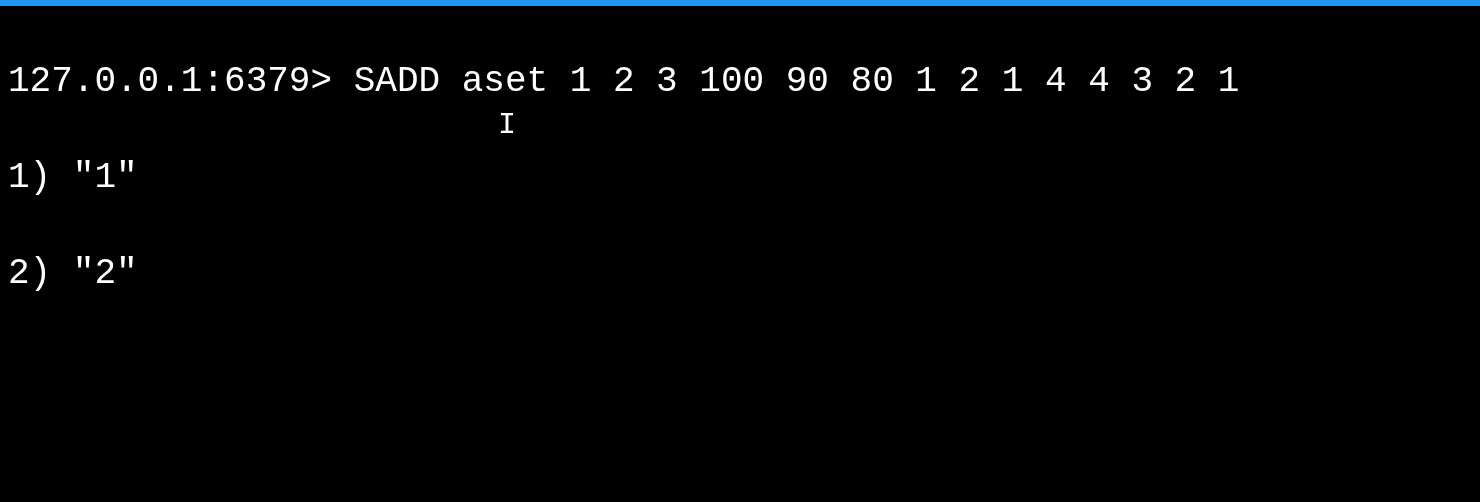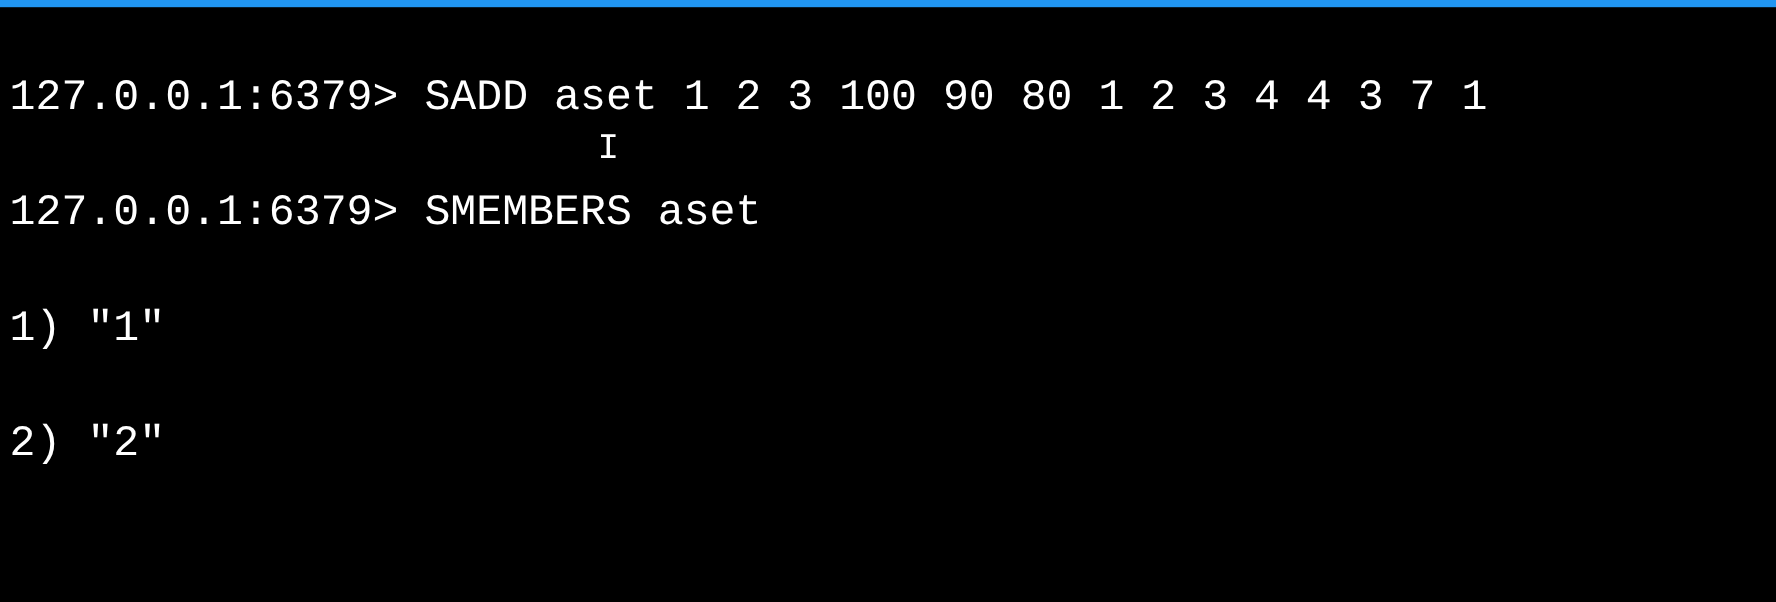--- a/index.html
+++ b/index.html
@@ -32,22 +32,21 @@
     font-size: 30px;
     pointer-events: none;
   }
 </style>
 </head>
 <body>
 
 <div class="titlebar"></div>
 
 <div class="terminal">
-<span class="line"><span>127.0.0.1:6379&gt;</span> <span>SADD aset 1 2 3 100 90 80 1 2 3 4 4 3 7 1</span></span>
-<span class="line"><span>127.0.0.1:6379&gt;</span> <span>SMEMBERS aset</span></span>
+<span class="line"><span>127.0.0.1:6379&gt;</span> <span>SADD aset 1 2 3 100 90 80 1 2 1 4 4 3 2 1</span></span>
 <span class="line"><span>1</span>) "<span>1</span>"</span>
 <span class="line"><span>2</span>) "<span>2</span>"</span>
 
 
 
 
 
 </div>
 
 <span class="text-caret" style="left:498px; top:108px;">I</span>

